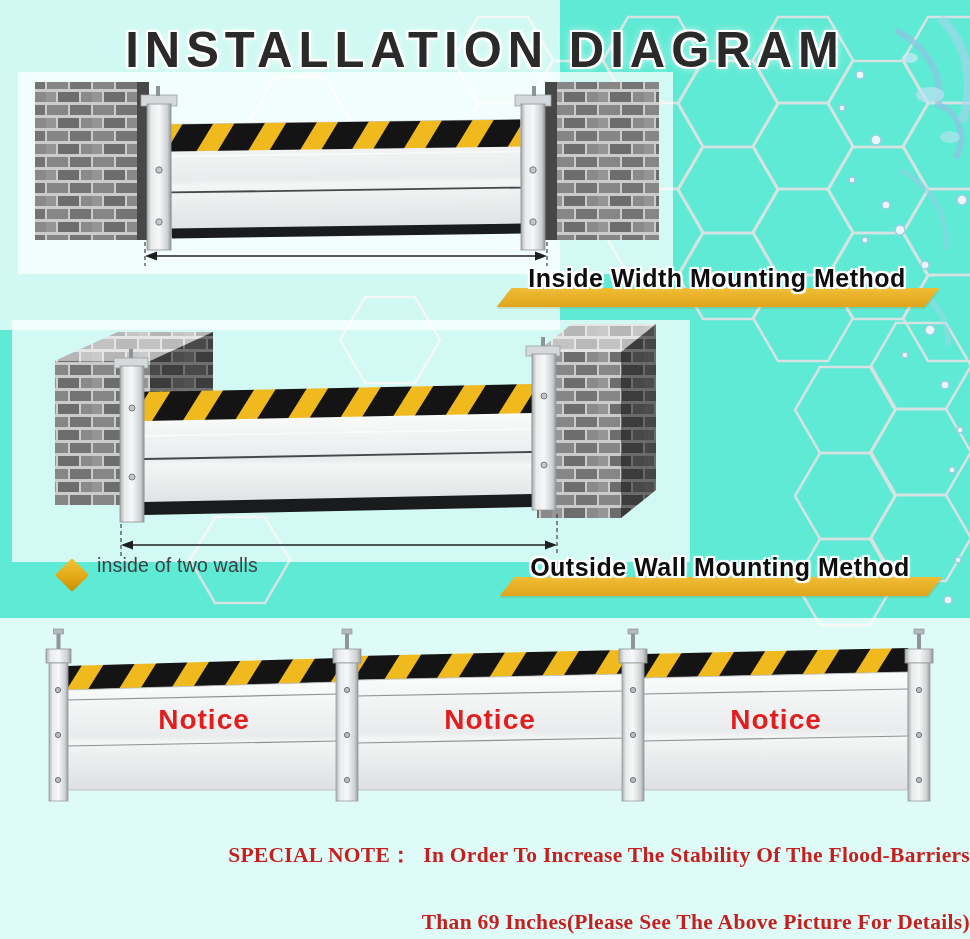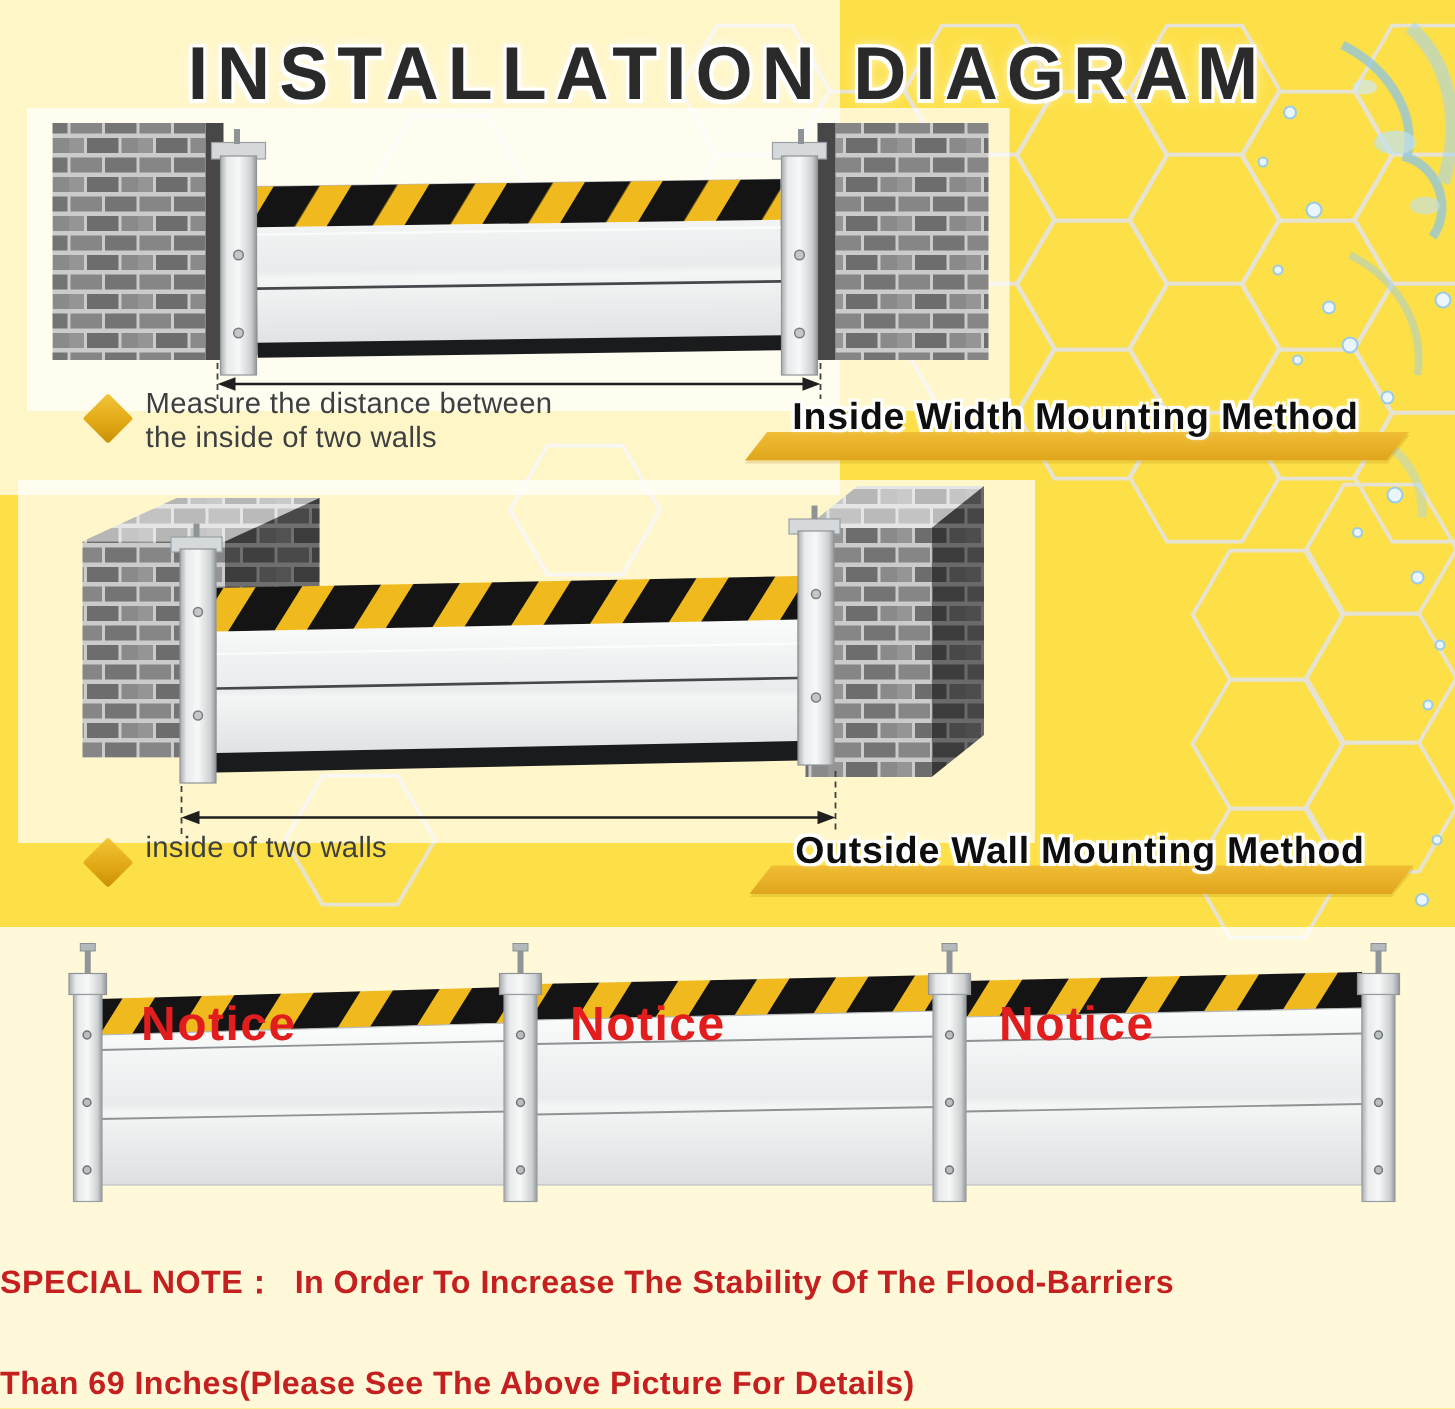--- a/index.html
+++ b/index.html
@@ -1,17 +1,17 @@
 <!DOCTYPE html>
 <html style="--title_charcoal: #2a2a2a; --hazard_yellow: #f0b91e; --hazard_black: #141414; --banner_yellow: #e8b226; --notice_red: #e11d1d; --special_note_red: #c52020; --water_blue: #8fc6e4; --brick_gray: #868686;"><head>
 <meta charset="utf-8">
 <style>
   html,body{margin:0;padding:0;background:#fff;}
   .canvas{
-    position:relative; width:970px; height:939px; overflow:hidden; background:#fde047;
+    position:relative; width:970px; height:939px; overflow:hidden; background:#5eead4;
     font-family:"Liberation Sans", sans-serif;
   }
   .bg{position:absolute; left:0; top:0;}
   .overlay{position:absolute; left:0; top:0; width:970px; height:939px; pointer-events:none;}
   .overlay > *{pointer-events:auto;}
 
   .title{
     position:absolute; left:0; right:0; top:22px; text-align:center;
     font-size:49px; font-weight:900; letter-spacing:6px; color:var(--title_charcoal,#2a2a2a);
     transform:scaleY(1.02);
@@ -41,30 +41,30 @@
     box-shadow:2px 2px 0 rgba(150,110,0,0.18);
   }
   .banner-label{
     position:absolute; left:0; right:0; top:0; text-align:center;
     font-size:25px; font-weight:bold; color:#0e0e0e; letter-spacing:0.5px;
     text-shadow:-2px -2px 0 #fff, 2px -2px 0 #fff, -2px 2px 0 #fff, 2px 2px 0 #fff, 0 0 5px #fff;
     white-space:nowrap;
   }
 
   .notice{
-    position:absolute; width:220px; text-align:left; top:664px;
-    font-size:32px; font-weight:bold; color:var(--notice_red,#e11d1d); letter-spacing:1px;
+    position:absolute; width:220px; text-align:center; top:704px;
+    font-size:28px; font-weight:bold; color:var(--notice_red,#e11d1d); letter-spacing:1px;
   }
   #notice-1{left:94px;}
   #notice-2{left:380px;}
   #notice-3{left:666px;}
 
   .note-line{
-    position:absolute; left:0; right:0; text-align:left; white-space:pre-wrap;
-    font-size:21.5px; font-weight:bold; color:var(--special_note_red,#c52020); letter-spacing:0.3px;
+    position:absolute; left:0; right:0; text-align:right; white-space:pre-wrap;
+    font-size:21.5px; font-weight:bold; color:var(--special_note_red,#c52020); letter-spacing:0.3px;font-family:Liberation Serif, serif;
   }
   #note-1{top:840px;}
   #note-2{top:876px;}
   #note-3{top:910px;}
 </style>
 </head>
 <body>
 
 <div class="canvas">
 
@@ -314,25 +314,20 @@
         <circle cx="919" cy="690" r="2.6" fill="#b9bec1" stroke="#6f7477"></circle>
           <circle cx="919" cy="735" r="2.6" fill="#b9bec1" stroke="#6f7477"></circle>
           <circle cx="919" cy="780" r="2.6" fill="#b9bec1" stroke="#6f7477"></circle>
       </g>
     </g>
   </svg>
 
   <div class="overlay">
     <div class="title">INSTALLATION DIAGRAM</div>
 
-    <div class="caption" id="cap-inside">
-      <span class="diamond"></span>
-      <div>Measure the distance between</div>
-      <div>the inside of two walls</div>
-    </div>
 
     <div class="banner" id="banner-inside">
       <div class="banner-bar"></div>
       <div class="banner-label">Inside Width Mounting Method</div>
     </div>
 
     <div class="caption" id="cap-outside">
       <span class="diamond"></span>
       <div>inside of two walls</div>
     </div>

